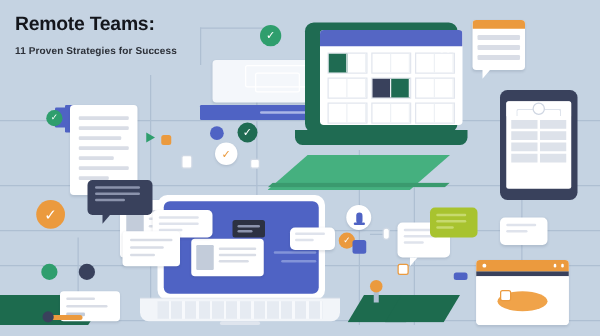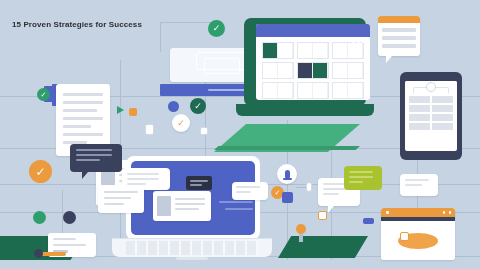--- a/index.html
+++ b/index.html
@@ -368,16 +368,17 @@
 
   <div class="abs" style="left:117px;top:106px;width:0;height:0;border-left:7px solid #2f9e6d;border-top:4px solid transparent;border-bottom:4px solid transparent;z-index:38;"></div>
   <div class="abs" style="left:296px;top:187px;width:12px;height:1px;background:#aebfd2;z-index:38;"></div>
   <div class="abs" style="left:306px;top:182px;width:6px;height:10px;background:#fff;border:1px solid #cfd8e4;border-radius:3px;z-index:38;"></div>
   <div class="abs" style="left:299px;top:228px;width:4px;height:14px;background:#aebfd2;z-index:38;"></div>
   <div class="abs nodeC" style="left:296px;top:224px;width:10px;height:10px;background:#eb9a3e;z-index:39;"></div>
   <div class="abs" style="left:40px;top:252px;width:26px;height:4px;background:#eb9a3e;border-radius:2px;z-index:38;"></div>
   <div class="abs nodeC" style="left:34px;top:249px;width:9px;height:9px;background:#39415c;z-index:39;"></div>
 
   <div id="headline" class="abs">
-    <span class="sub">15 Proven Strategies for Success</span>
+    <span class="t2">Remote Teams:</span>
+    <span class="sub">11 Proven Strategies for Success</span>
   </div>
 
 </div>
 
 </body></html>

